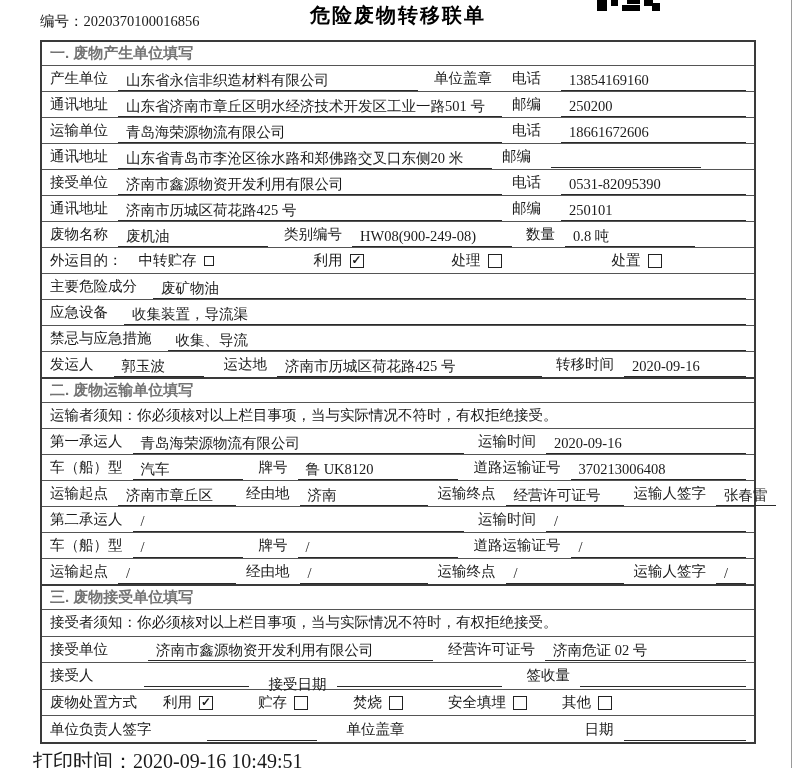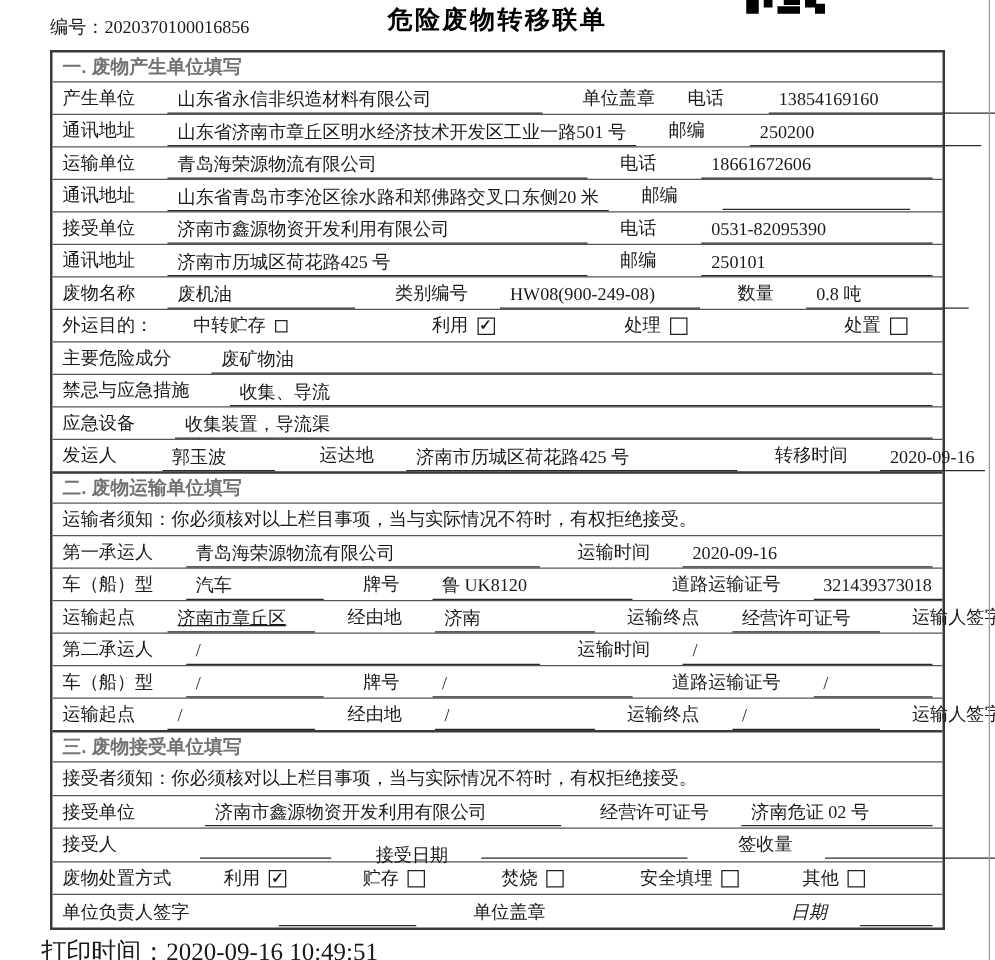--- a/index.html
+++ b/index.html
@@ -28,21 +28,21 @@
   .sec + .sec{border-top:2px solid #3a3a3a;}
   .sec > div{border-bottom:1px solid #555;}
   .sec > div:last-child{border-bottom:none;}
   .sec-header{
     flex:0 0 23px;display:flex;align-items:center;padding:0 8px;
     font-family:"Liberation Sans","DejaVu Sans",sans-serif;
     font-weight:bold;font-size:15px;color:#737373;
   }
   .row{
     flex:1 1 25px;display:flex;align-items:center;padding:0 8px;
-    white-space:nowrap;min-height:24px;gap:16px;
+    white-space:nowrap;min-height:24px;
   }
   .lbl{margin-right:10px;white-space:nowrap;}
   .val{
     border-bottom:1px solid #2a2a2a;min-height:19px;line-height:19px;
     padding:0 8px;white-space:nowrap;box-sizing:border-box;transform:translateY(2px);
   }
   .grow{flex:1 1 auto;}
   .cb{display:inline-flex;align-items:center;white-space:nowrap;}
   .cb .cb-lbl{margin-right:7px;}
   .box{
@@ -136,26 +136,26 @@
         <span class="cb" style="margin-left: 110px;">
           <span class="cb-lbl">处置</span>
           <span class="box"></span>
         </span>
       </div>
       <div class="row">
         <span class="lbl">主要危险成分</span>
         <span class="val grow" style="margin-left: 6px;">废矿物油</span>
       </div>
       <div class="row">
+        <span class="lbl">应急设备</span>
+        <span class="val grow" style="margin-left: 6px;">收集装置，导流渠</span>
+      </div>
+      <div class="row">
         <span class="lbl">禁忌与应急措施</span>
         <span class="val grow" style="margin-left: 6px;">收集、导流</span>
-      </div>
-      <div class="row">
-        <span class="lbl">应急设备</span>
-        <span class="val grow" style="margin-left: 6px;">收集装置，导流渠</span>
       </div>
       <div class="row">
         <span class="lbl">发运人</span>
         <span class="val" style="min-width: 90px; margin-left: 10px;">郭玉波</span>
         <span class="lbl" style="margin-left: 20px;">运达地</span>
         <span class="val" style="min-width: 265px;">济南市历城区荷花路425 号</span>
         <span class="lbl" style="margin-left: 14px;">转移时间</span>
         <span class="val grow">2020-09-16</span>
       </div>
     </div>
@@ -169,25 +169,25 @@
         <span class="val grow">青岛海荣源物流有限公司</span>
         <span class="lbl" style="margin-left: 14px;">运输时间</span>
         <span class="val" style="min-width: 200px;">2020-09-16</span>
       </div>
       <div class="row">
         <span class="lbl">车（船）型</span>
         <span class="val" style="min-width: 110px;">汽车</span>
         <span class="lbl" style="margin-left: 16px;">牌号</span>
         <span class="val" style="min-width: 160px;">鲁 UK8120</span>
         <span class="lbl" style="margin-left: 16px;">道路运输证号</span>
-        <span class="val grow">321439373018</span>
+        <span class="val grow">370213006408</span>
       </div>
       <div class="row">
         <span class="lbl">运输起点</span>
-        <span class="val" style="min-width: 118px; text-decoration: underline;">济南市章丘区</span>
+        <span class="val" style="min-width: 118px;">济南市章丘区</span>
         <span class="lbl" style="margin-left: 10px;">经由地</span>
         <span class="val" style="min-width: 128px;">济南</span>
         <span class="lbl" style="margin-left: 10px;">运输终点</span>
         <span class="val" style="min-width: 118px;">经营许可证号</span>
         <span class="lbl" style="margin-left: 10px;">运输人签字</span>
         <span class="val grow">张春雷</span>
       </div>
       <div class="row">
         <span class="lbl">第二承运人</span>
         <span class="val grow">/</span>
@@ -252,21 +252,21 @@
         </span>
         <span class="cb" style="margin-left: 35px;">
           <span class="cb-lbl">其他</span>
           <span class="box"></span>
         </span>
       </div>
       <div class="row">
         <span class="lbl">单位负责人签字</span>
         <span class="val" style="min-width: 110px; margin-left: 45px;"></span>
         <span class="lbl" style="margin-left: 30px;">单位盖章</span>
-        <span class="lbl" style="margin-left: 170px; font-style: italic;">日期</span>
+        <span class="lbl" style="margin-left: 170px;">日期</span>
         <span class="val grow"></span>
       </div>
     </div>
   </div>
 
 <div class="footer"><span>打印时间：</span><span>2020-09-16 10:49:51</span></div>
 
 <div class="page-edge"></div>
 
 </body></html>

